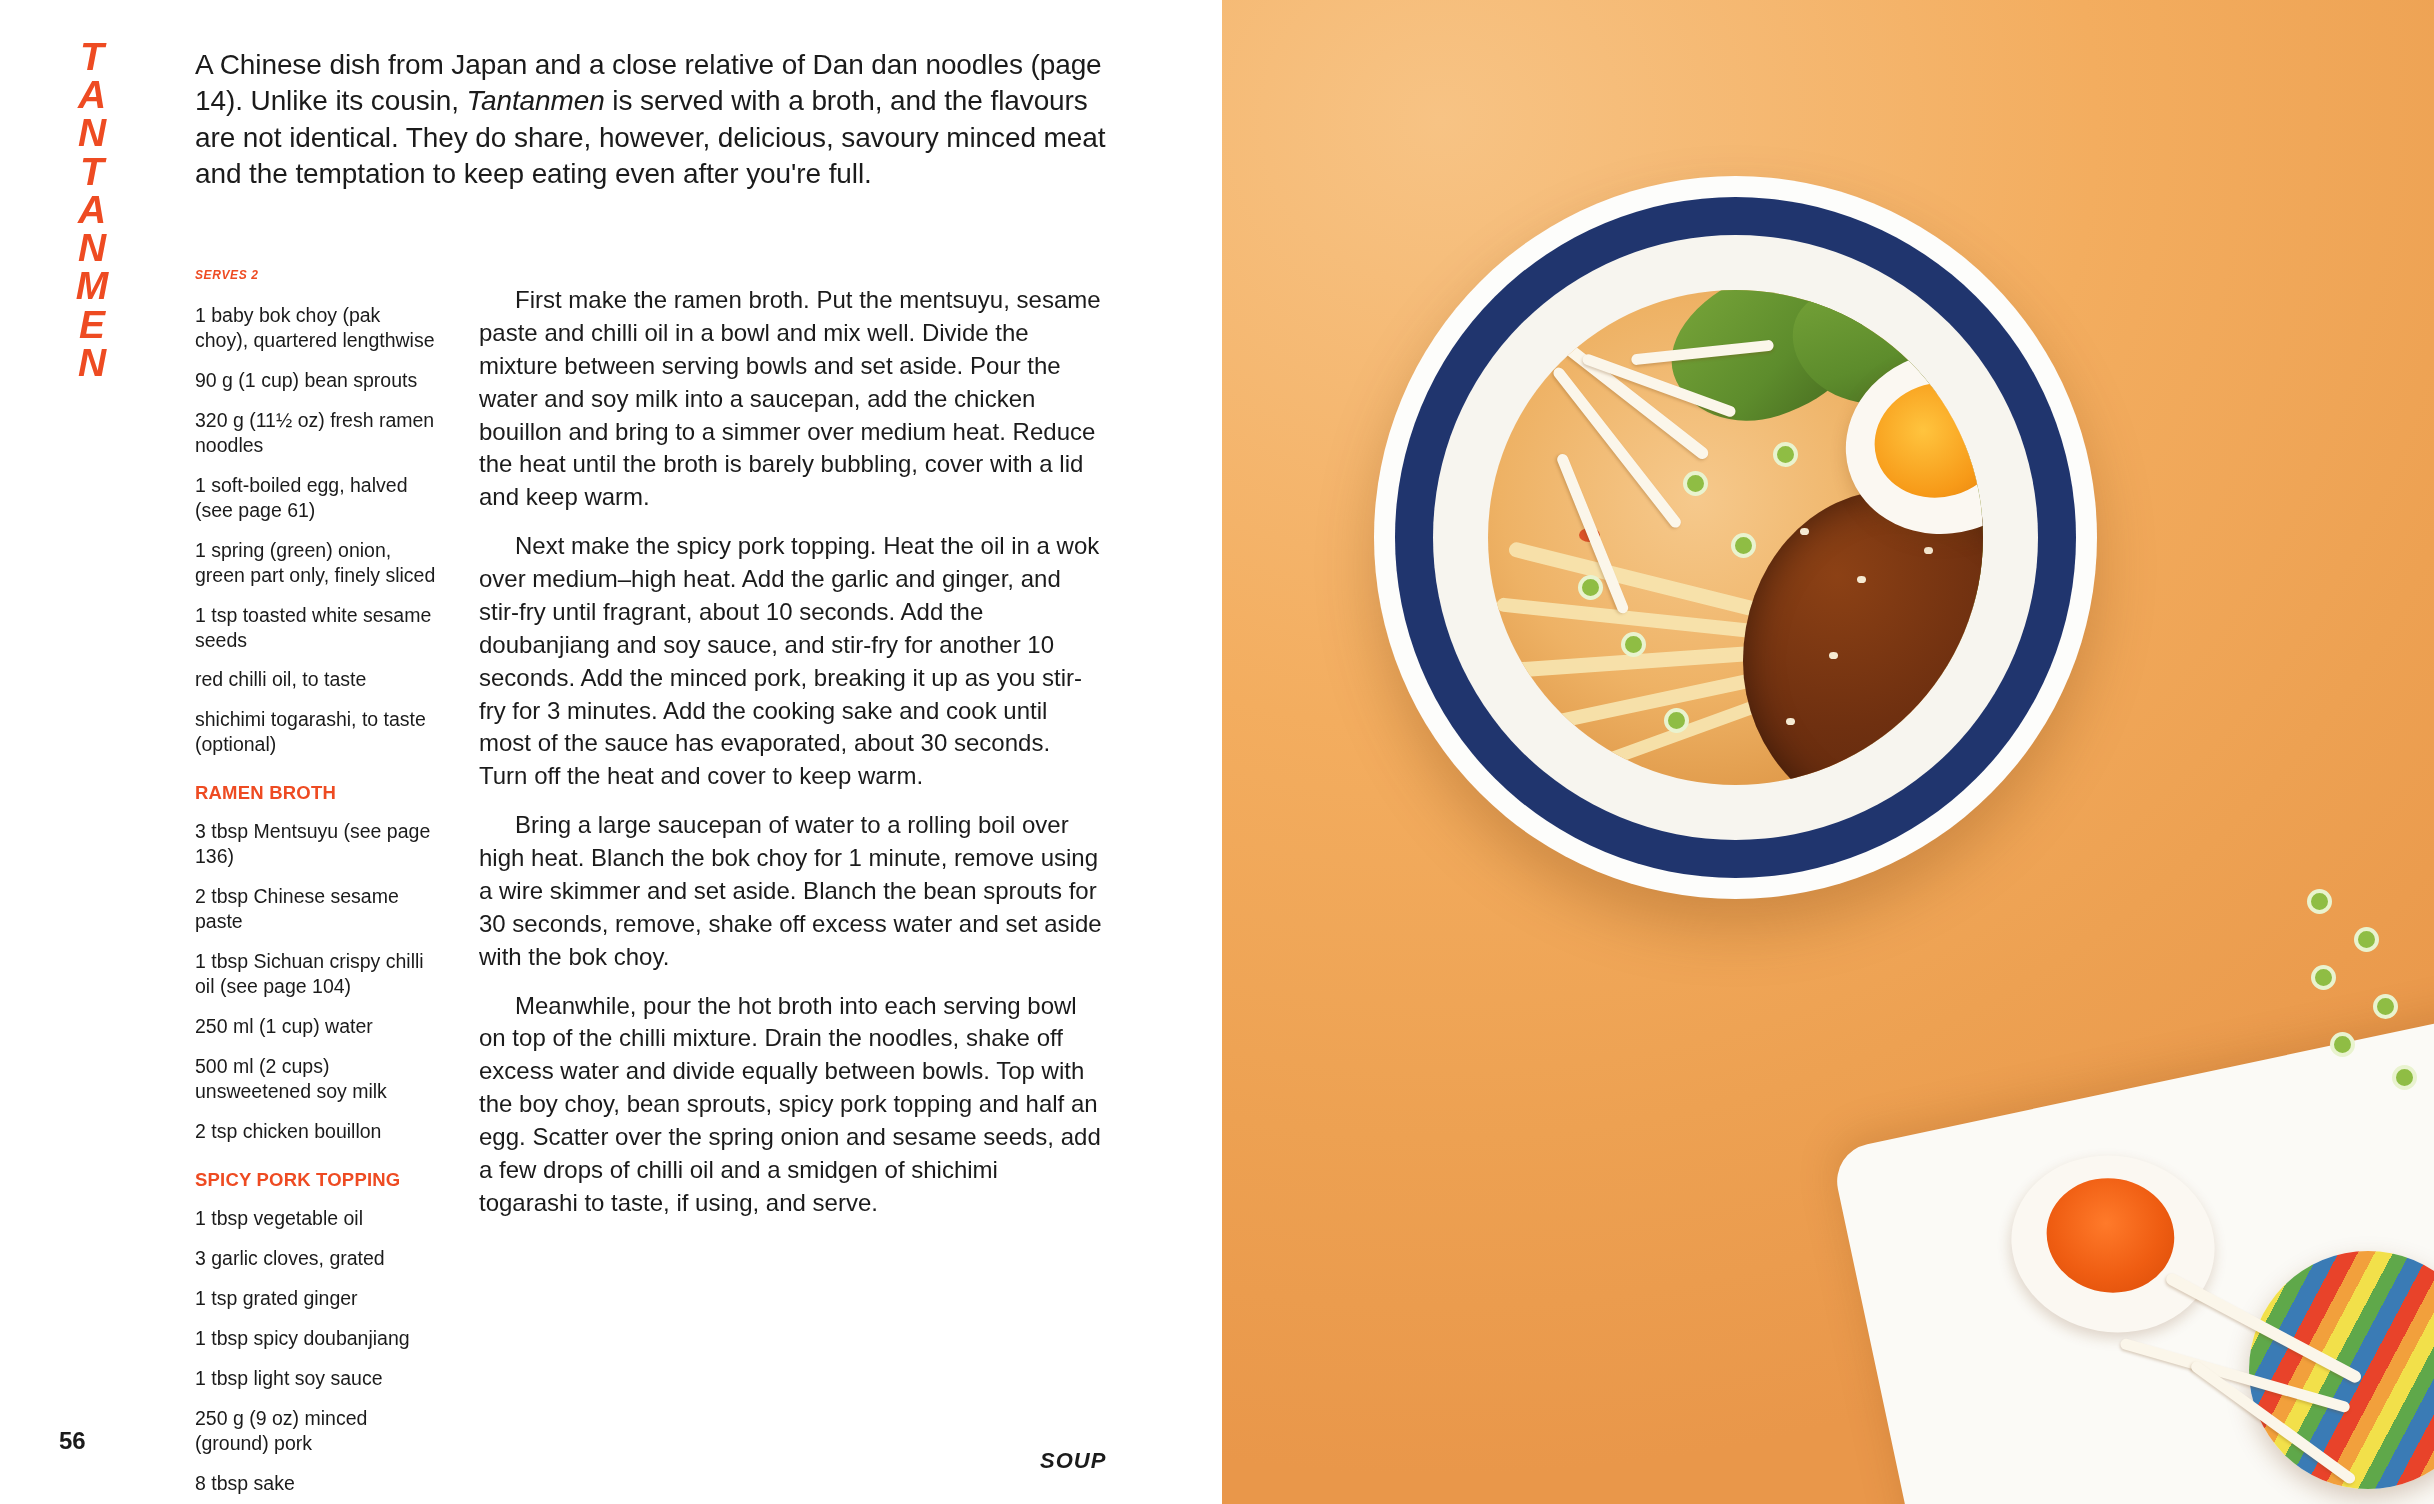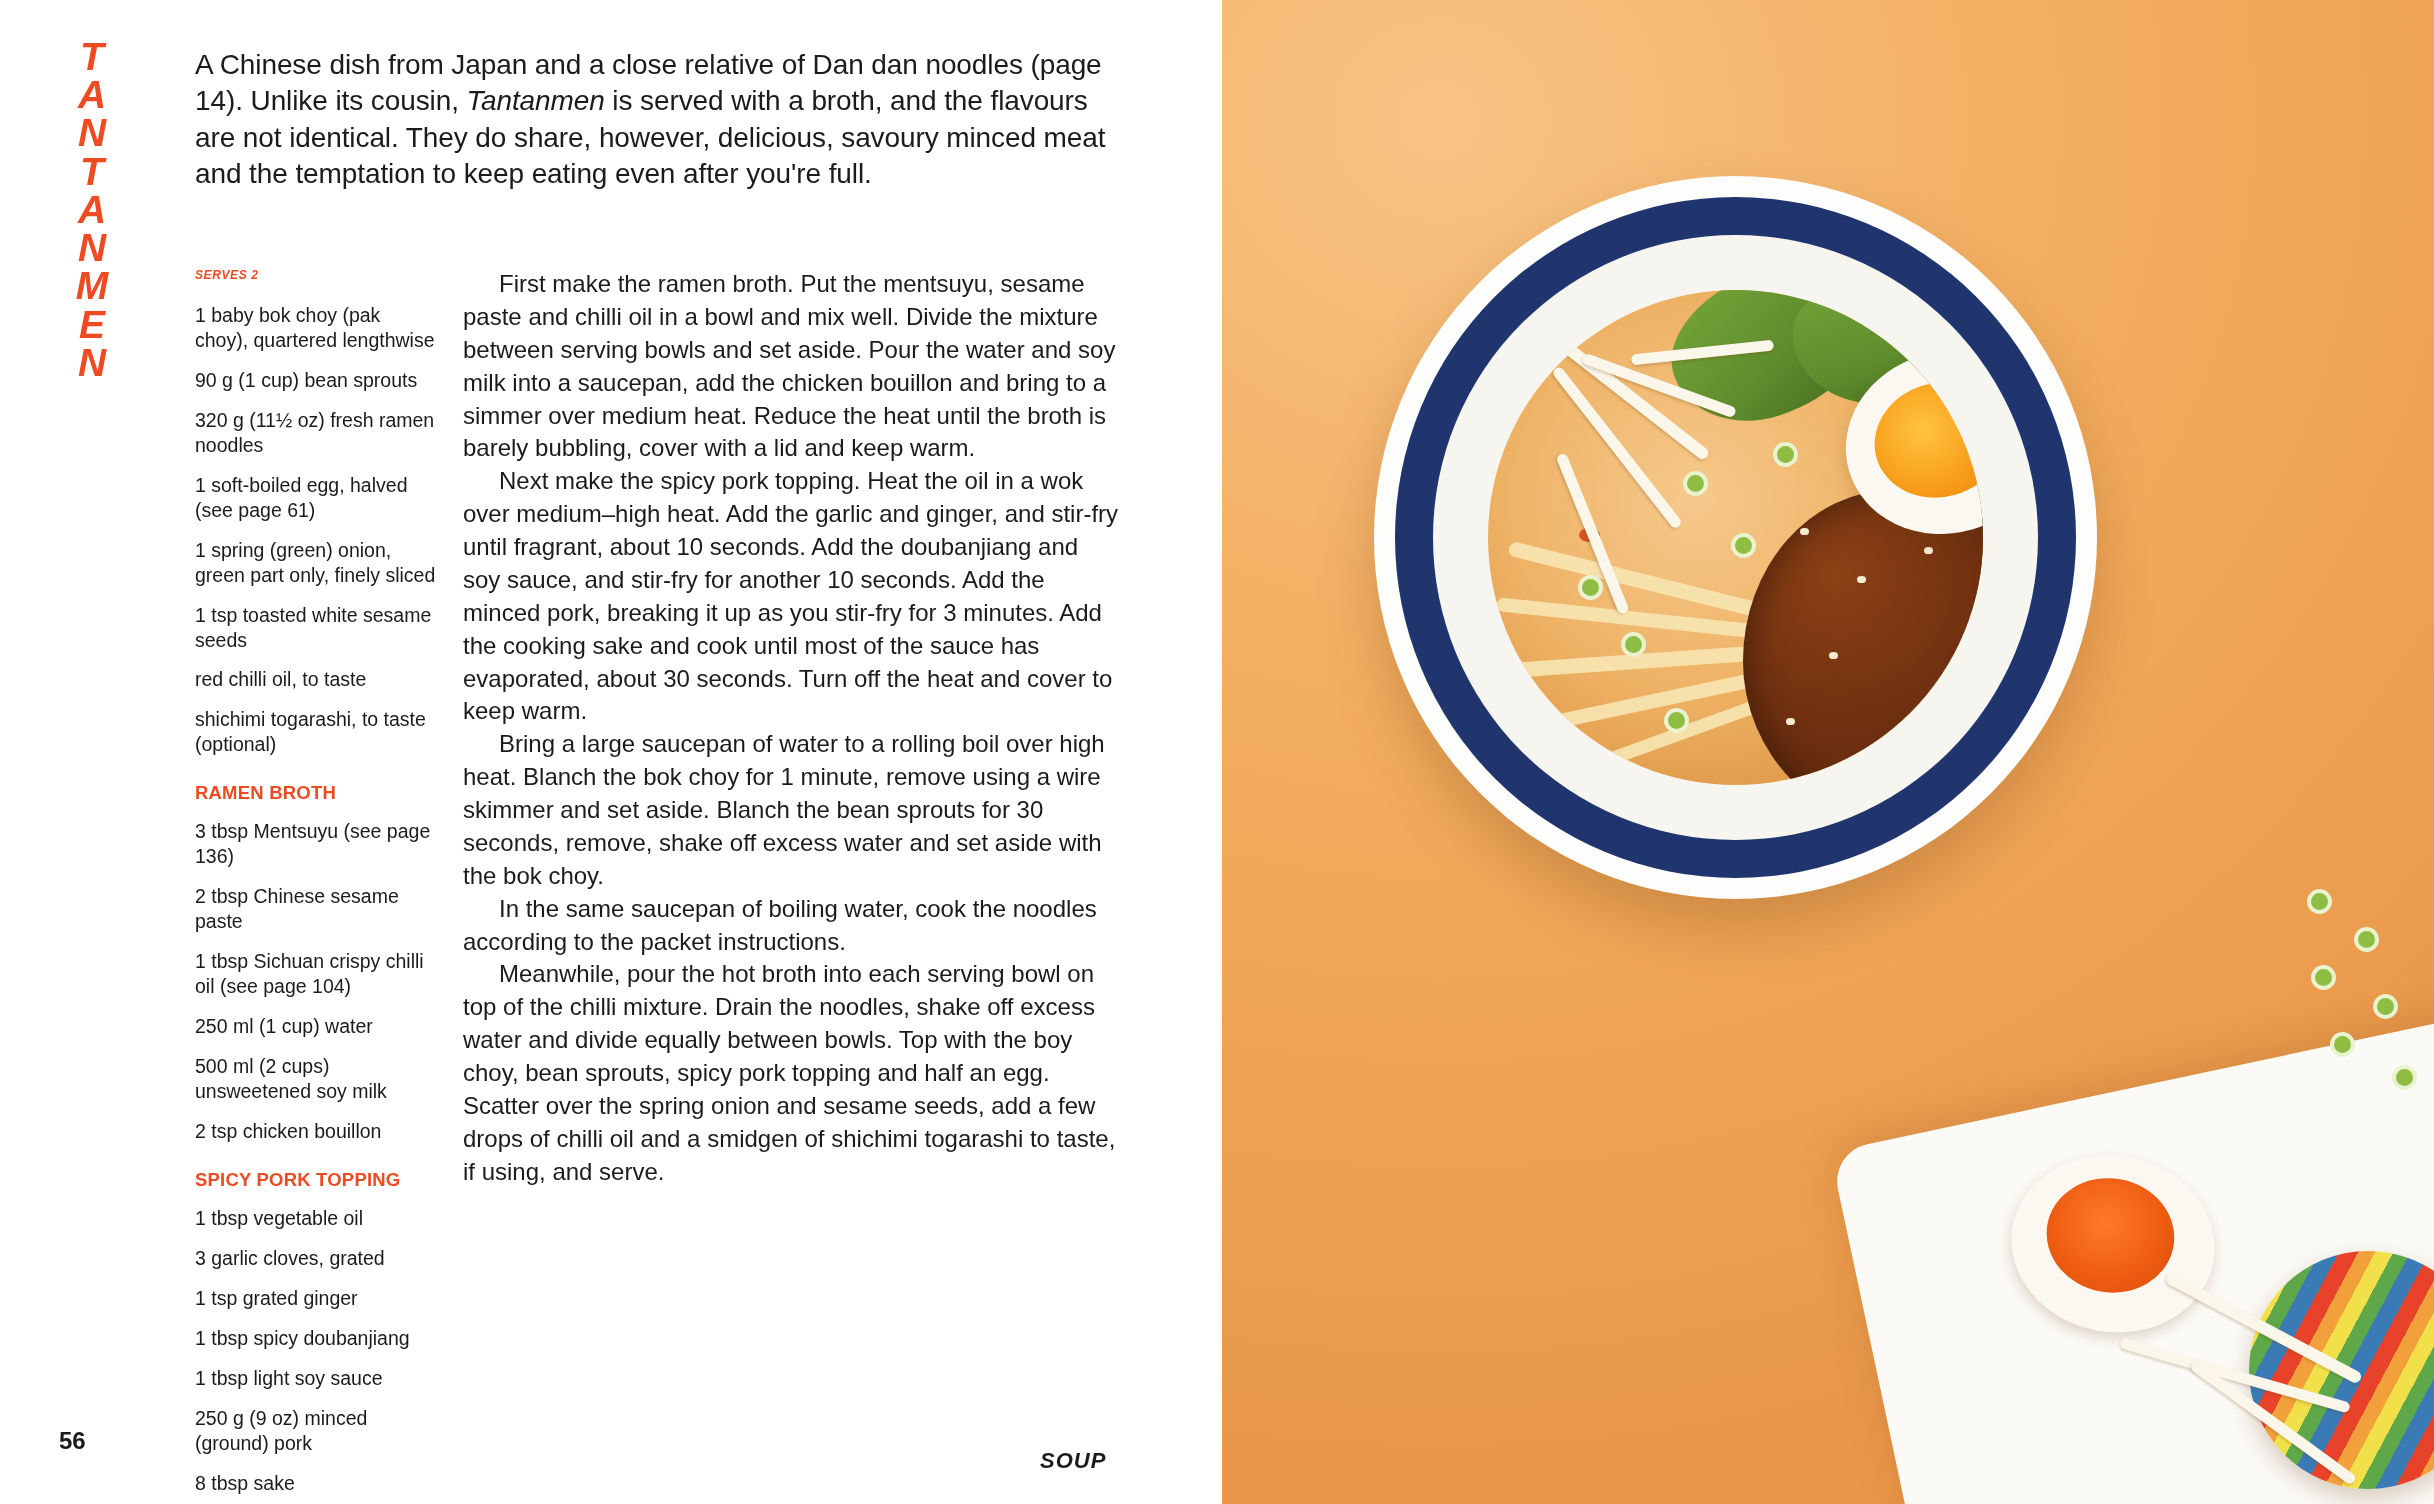--- a/index.html
+++ b/index.html
@@ -76,21 +76,21 @@
 
   
   .col-method{
     position:absolute;
     left:463px;top:268px;
     width:656px;
     font-size:24px;
     line-height:1.37;
     color:#1b1b1b;
   }
-  .col-method p{margin:0;text-indent:36px;}
+  .col-method p{margin:16px;text-indent:36px;}
 
   
   .folio{
     position:absolute;
     left:59px;top:1427px;
     font-size:24px;
     font-weight:bold;
     color:#1b1b1b;
   }
   .running-head{
@@ -294,21 +294,20 @@
       <div class="ing">1 tbsp spicy doubanjiang</div>
       <div class="ing">1 tbsp light soy sauce</div>
       <div class="ing">250 g (9 oz) minced (ground) pork</div>
       <div class="ing">8 tbsp sake</div>
     </div>
 
     <div class="col-method">
       <p>First make the ramen broth. Put the mentsuyu, sesame paste and chilli oil in a bowl and mix well. Divide the mixture between serving bowls and set aside. Pour the water and soy milk into a saucepan, add the chicken bouillon and bring to a simmer over medium heat. Reduce the heat until the broth is barely bubbling, cover with a lid and keep warm.</p>
       <p>Next make the spicy pork topping. Heat the oil in a wok over medium–high heat. Add the garlic and ginger, and stir-fry until fragrant, about 10 seconds. Add the doubanjiang and soy sauce, and stir-fry for another 10 seconds. Add the minced pork, breaking it up as you stir-fry for 3 minutes. Add the cooking sake and cook until most of the sauce has evaporated, about 30 seconds. Turn off the heat and cover to keep warm.</p>
       <p>Bring a large saucepan of water to a rolling boil over high heat. Blanch the bok choy for 1 minute, remove using a wire skimmer and set aside. Blanch the bean sprouts for 30 seconds, remove, shake off excess water and set aside with the bok choy.</p>
-      <p>In the same saucepan of boiling water, cook the noodles according to the packet instructions.</p>
       <p>Meanwhile, pour the hot broth into each serving bowl on top of the chilli mixture. Drain the noodles, shake off excess water and divide equally between bowls. Top with the boy choy, bean sprouts, spicy pork topping and half an egg. Scatter over the spring onion and sesame seeds, add a few drops of chilli oil and a smidgen of shichimi togarashi to taste, if using, and serve.</p>
     </div>
 
     <div class="folio">56</div>
     <div class="running-head">SOUP</div>
   </div>
 
   <div class="page-right">
     <div class="bg-grad"></div>
 

